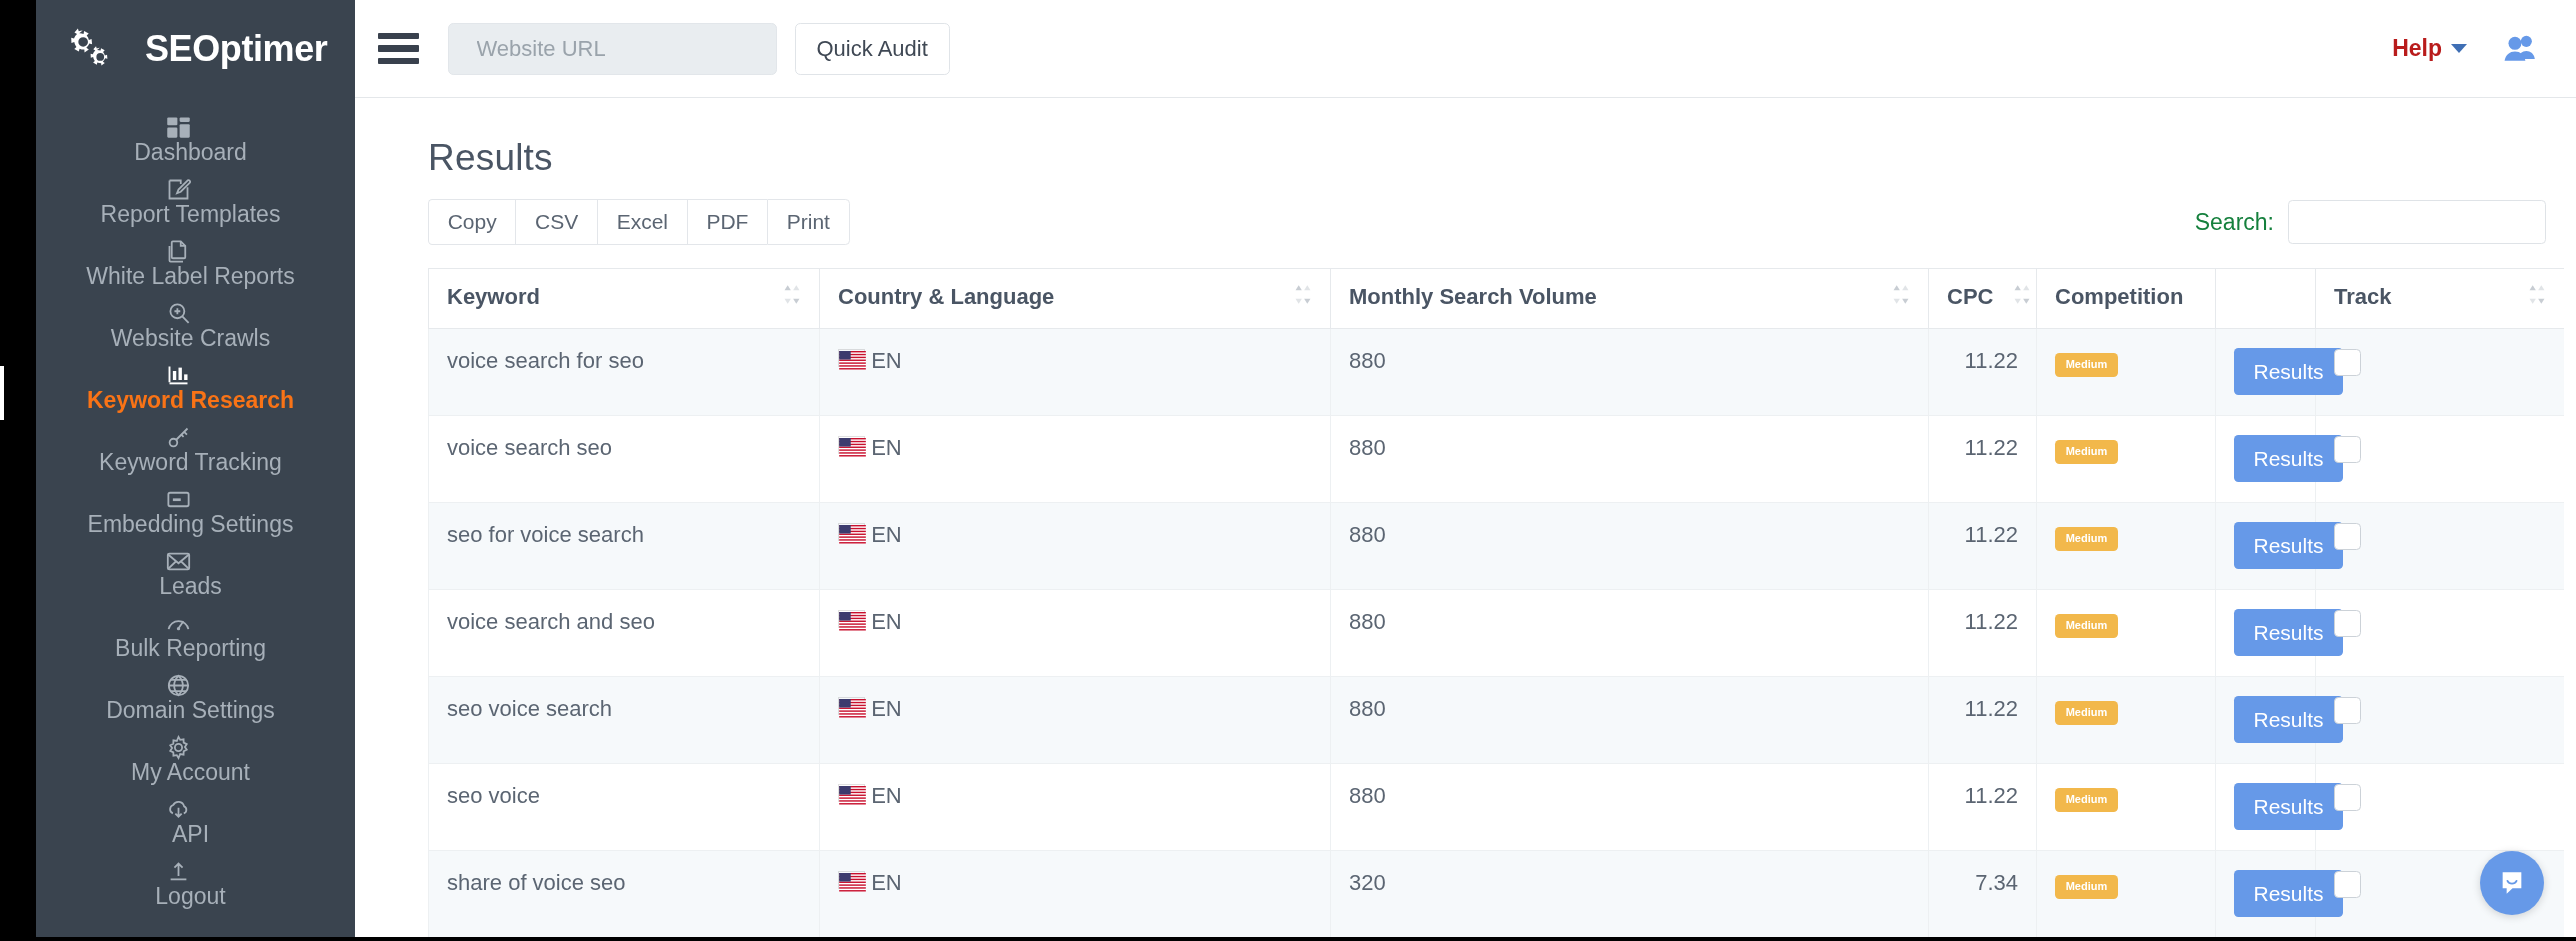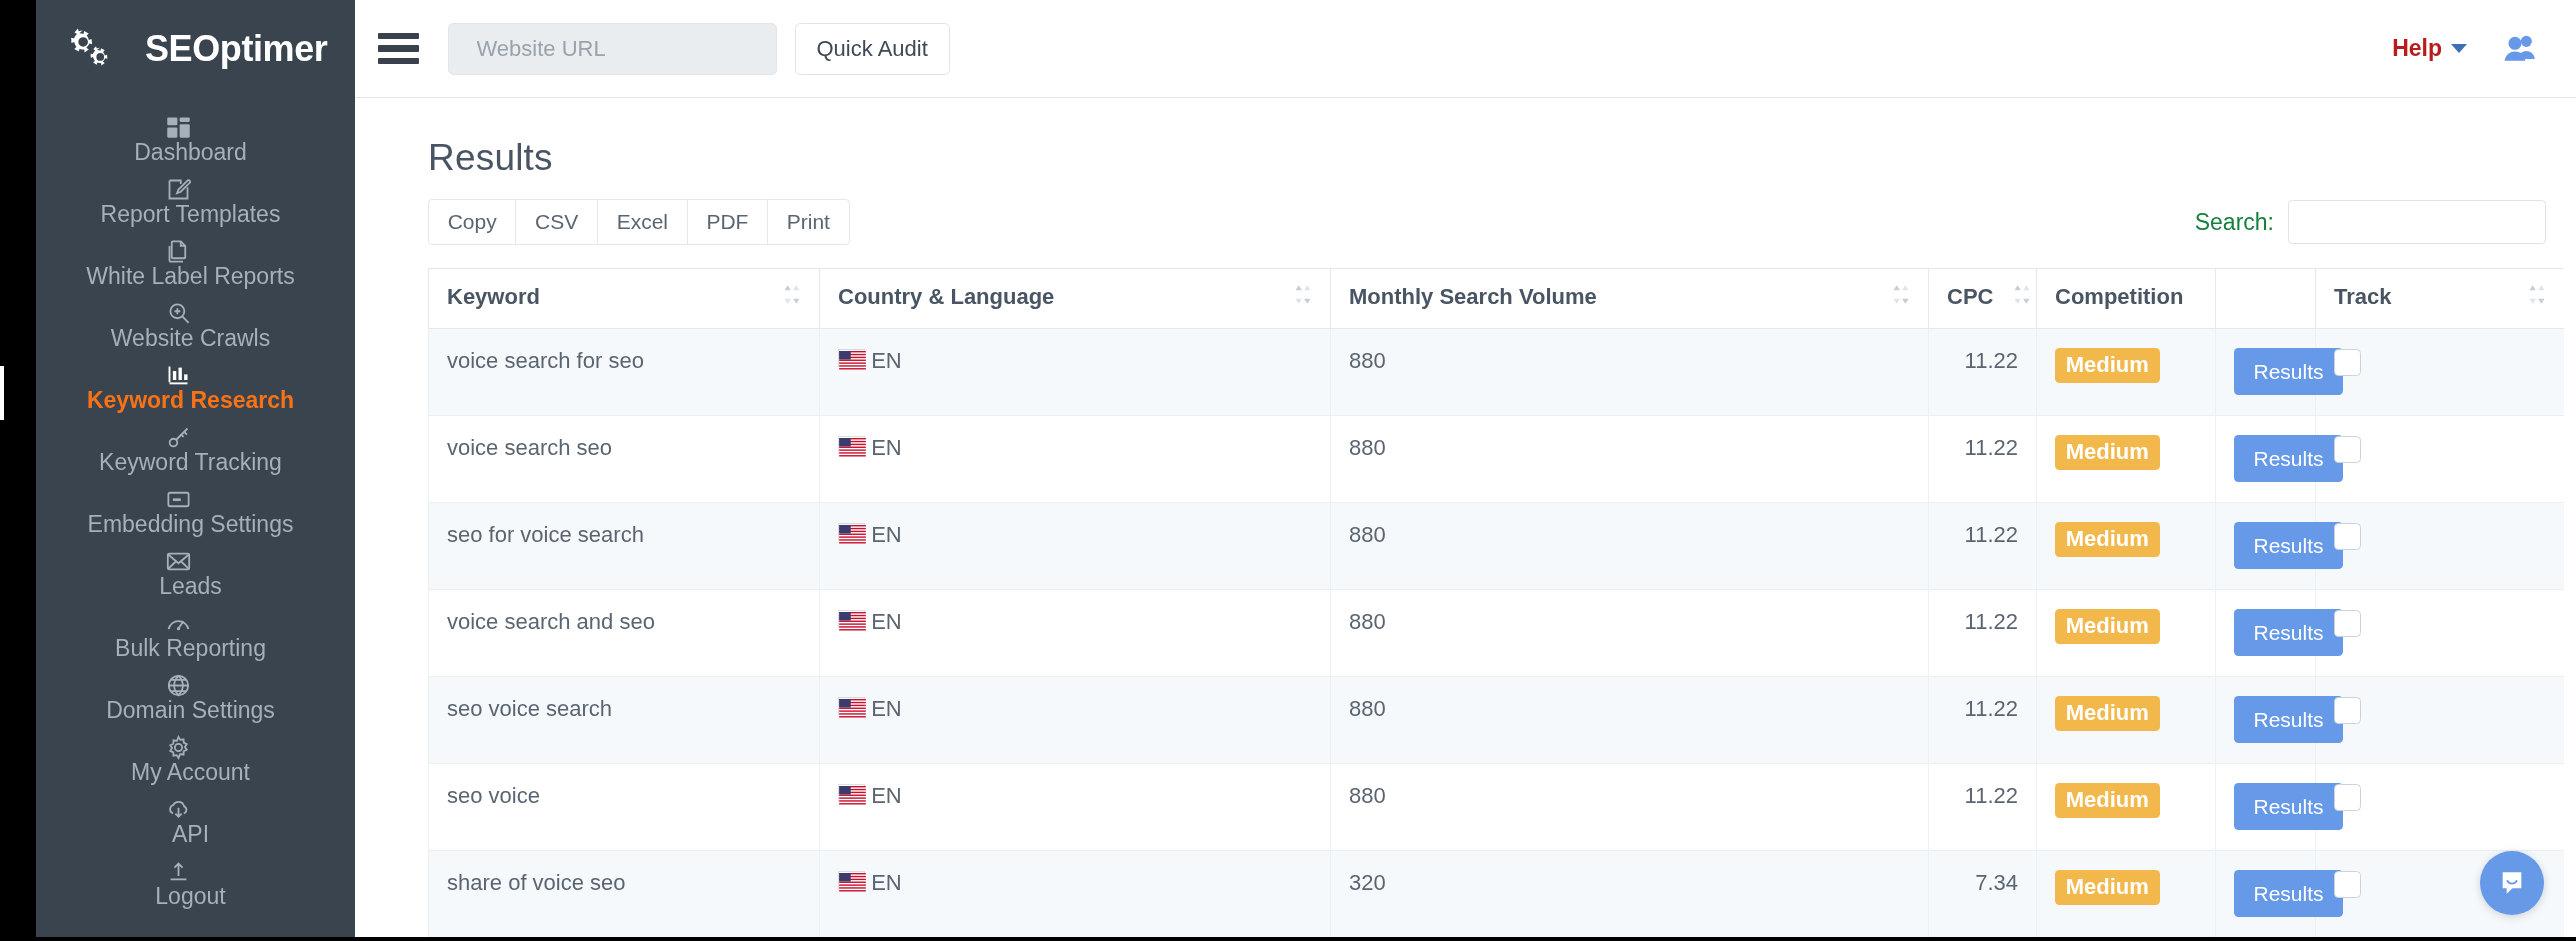--- a/index.html
+++ b/index.html
@@ -275,21 +275,21 @@
     width: 27px; height: 18.7px;
     vertical-align: -1.8px;
     margin-right: 6.2px;
     border: 0.9px solid rgba(0,0,0,.12);
   }
   .lang-cell { white-space: nowrap; }
   .badge {
     display: inline-block;
     background: #f2b84b;
     color: #ffffff;
-    font-size: 22px;
+    font-size: 11px;
     font-weight: 700;
     border-radius: 4.4px;
     padding: 6.2px 10.7px 7px 10.7px;
     line-height: 1;
   }
   .btn-results {
     display: inline-block;
     background: #6699e8;
     color: #ffffff;
     border: none;

